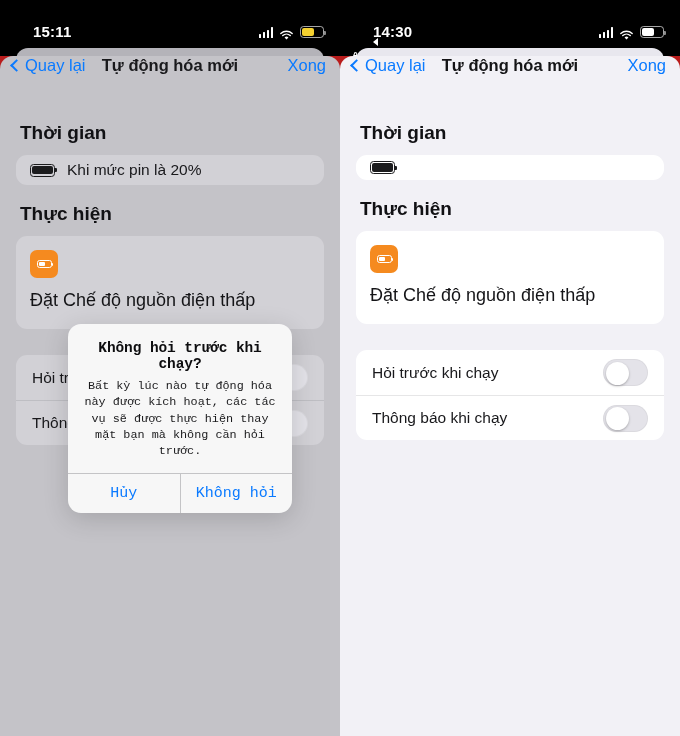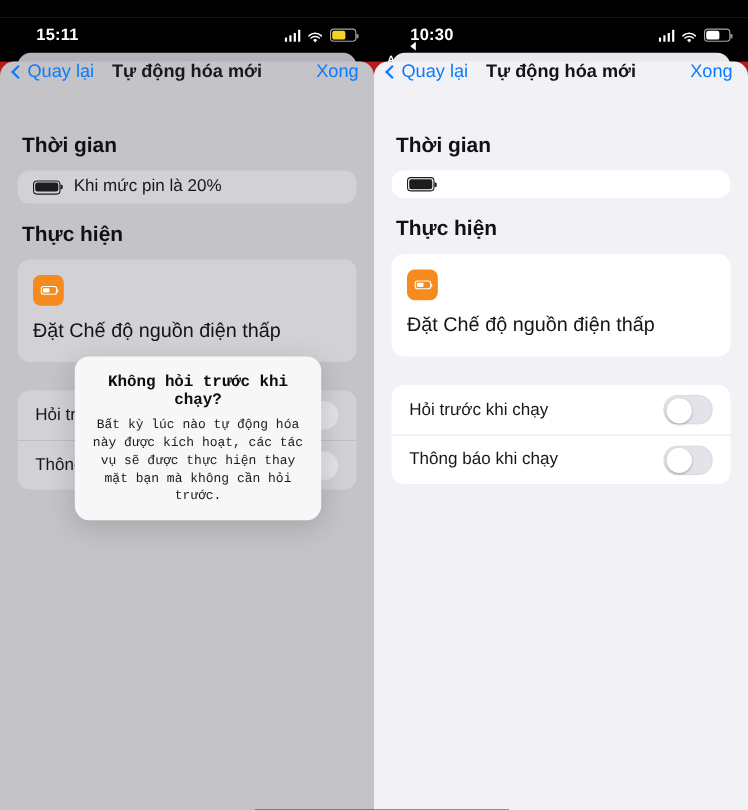--- a/index.html
+++ b/index.html
@@ -298,30 +298,34 @@
         </div>
       </div>
     </div>
 
     <div class="alert-overlay">
       <div class="alert">
         <div class="alert-body">
           <div class="alert-title">Không hỏi trước khi chạy?</div>
           <div class="alert-msg">Bất kỳ lúc nào tự động hóa này được kích hoạt, các tác vụ sẽ được thực hiện thay mặt bạn mà không cần hỏi trước.</div>
         </div>
+        <div class="alert-btns">
+          <div class="alert-btn">Hủy</div>
+          <div class="alert-btn">Không hỏi</div>
+        </div>
       </div>
     </div>
 
     <div class="home-ind"></div>
   </div>
 
   <div class="phone lite">
 
     <div class="statusbar">
-      <div class="sb-time">10:30</div>
+      <div class="sb-time">14:30</div>
       <div class="sb-backapp">
         <span class="tri"></span>
         <span>App Store</span>
       </div>
       <div class="sb-icons">
         <span class="ic-signal">
             <i></i>
             <i></i>
             <i></i>
             <i></i>

